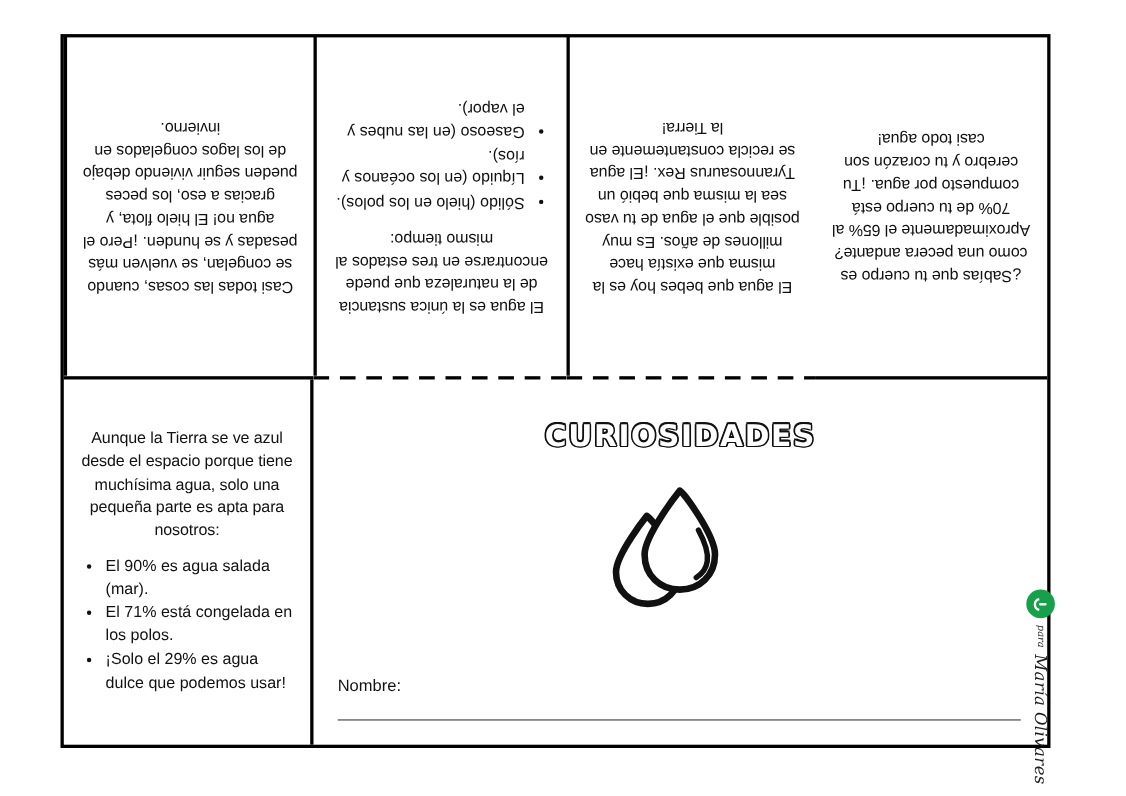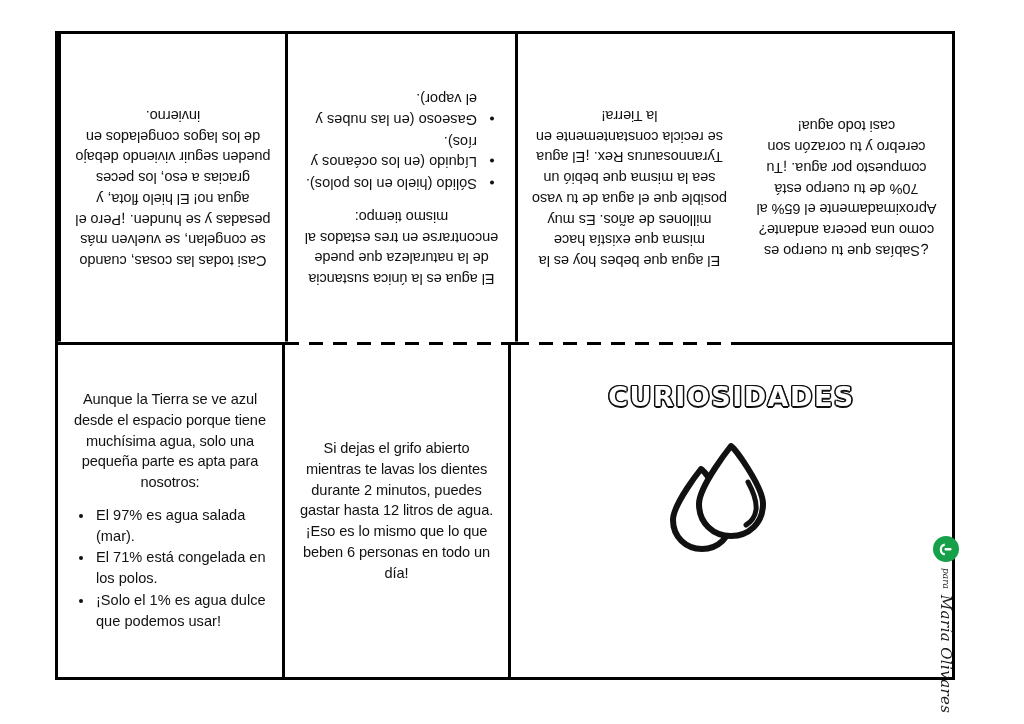--- a/index.html
+++ b/index.html
@@ -219,48 +219,49 @@
     <div class="fold-seg dashed col-2"></div>
     <div class="fold-seg dashed col-3"></div>
     <div class="fold-seg solid  col-4"></div>
   </div>
 
   <div class="row bottom">
 
     <div class="panel col-1 vdiv pad">
       <p class="body-text lead">Aunque la Tierra se ve azul desde el espacio porque tiene muchísima agua, solo una pequeña parte es apta para nosotros:</p>
       <ul class="facts">
-        <li>El 97% es agua salada (mar).</li>
+        <li>El 90% es agua salada (mar).</li>
         <li>El 71% está congelada en los polos.</li>
-        <li>¡Solo el 1% es agua dulce que podemos usar!</li>
+        <li>¡Solo el 29% es agua dulce que podemos usar!</li>
       </ul>
     </div>
 
 
-    <div class="panel col-3 vdiv pad">
-      <p class="body-text">Si dejas el grifo abierto mientras te lavas los dientes durante 2 minutos, puedes gastar hasta 12 litros de agua. ¡Eso es lo mismo que lo que beben 6 personas en todo un día!</p>
-    </div>
 
     <div class="panel col-4 cover">
 
       <div class="cover-title">
         <span class="l1">CURIOSIDADES</span>
       </div>
 
       <div class="drop-wrap">
         <svg width="126" height="112" viewBox="0 0 126 112">
 
           <path d="M32 27 C32 27 4 62 4 78 C4 95 17 107 33 107 C49 107 62 95 62 78 C62 62 34 27 32 27 Z" fill="#ffffff" stroke="#111111" stroke-width="6" stroke-linejoin="round" stroke-linecap="round"></path>
 
           <path d="M62 4 C62 4 30 44 30 62 C30 81 44 94 62 94 C80 94 94 81 94 62 C94 44 64 4 62 4 Z" fill="#ffffff" stroke="#111111" stroke-width="6" stroke-linejoin="round" stroke-linecap="round"></path>
 
           <path d="M79 40 C85 51 88 60 87 68 C86 75 82 80 77 83" fill="none" stroke="#111111" stroke-width="5" stroke-linecap="round"></path>
         </svg>
       </div>
 
+      <div class="nombre-block">
+        <p class="nombre-label">Nombre:</p>
+        <div class="nombre-line"></div>
+      </div>
     </div>
   </div>
 </div>
 
 <div id="credit">
   <span class="credit-logo">
     <svg width="15" height="15" viewBox="0 0 15 15">
       <rect x="6.1" y="1.5" width="2.3" height="7" rx="1" fill="#ffffff"></rect>
       <path d="M2.6 8.2 A5 5 0 0 0 12.4 8.2" fill="none" stroke="#ffffff" stroke-width="2.1"></path>
     </svg>

